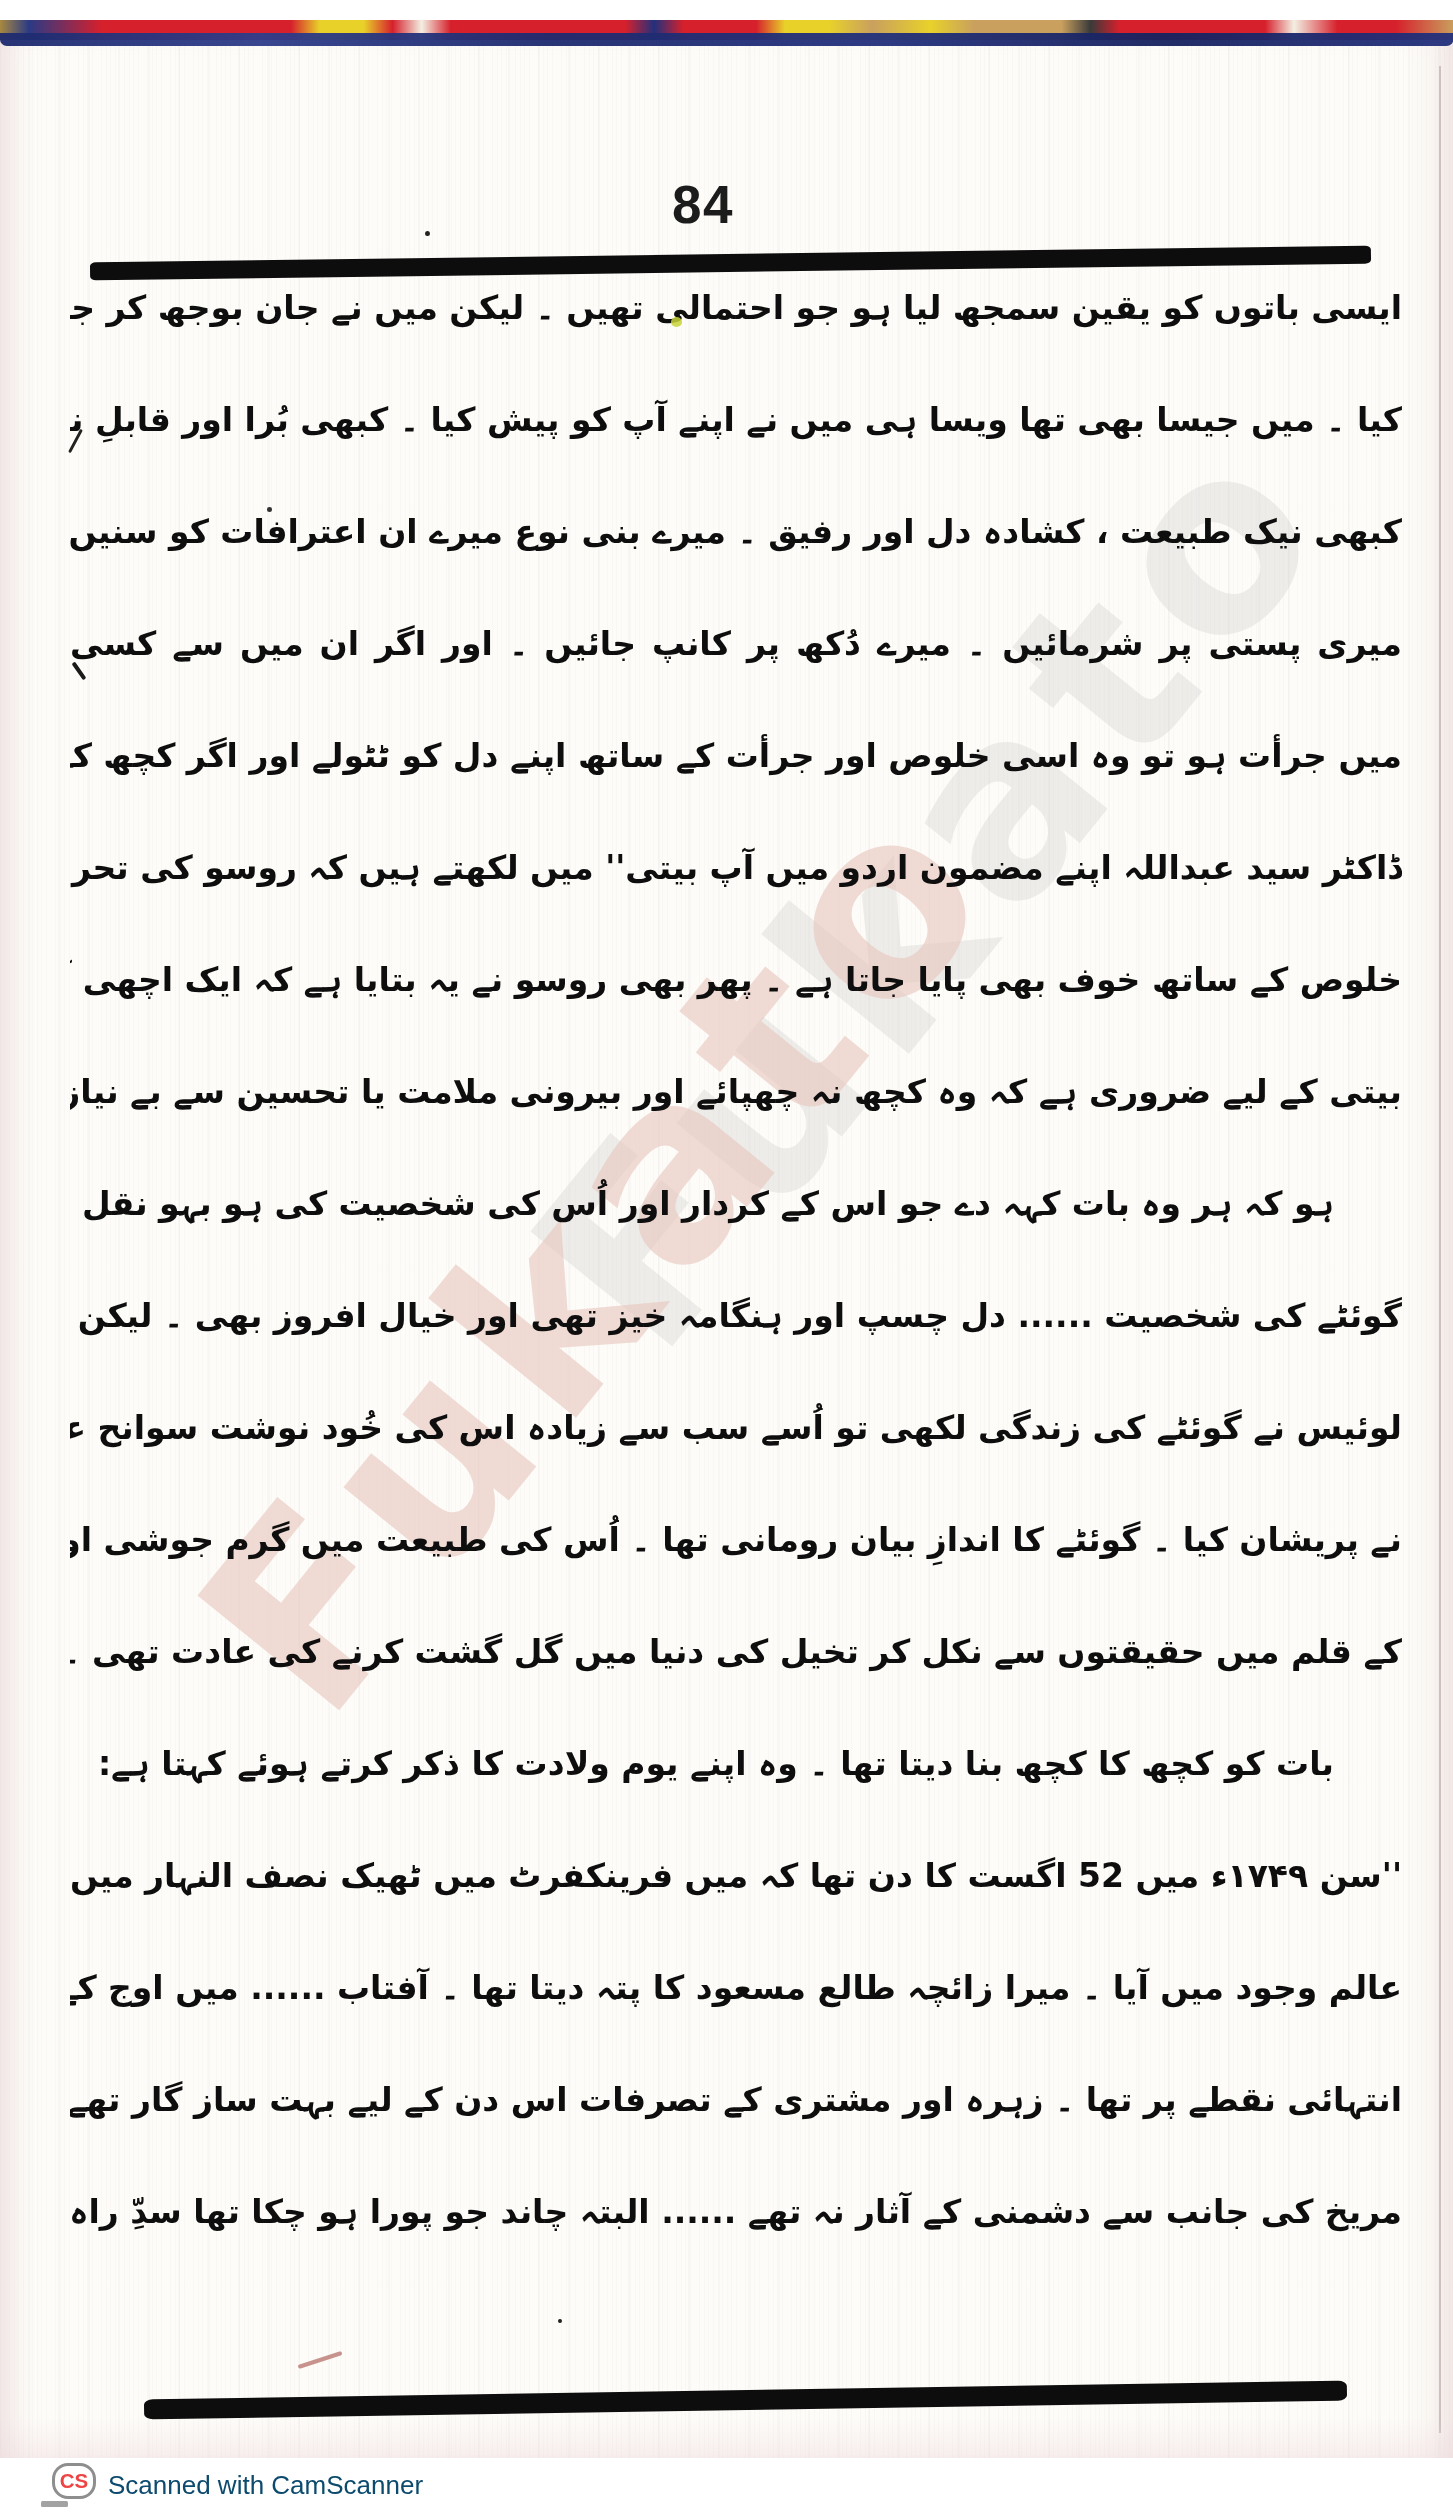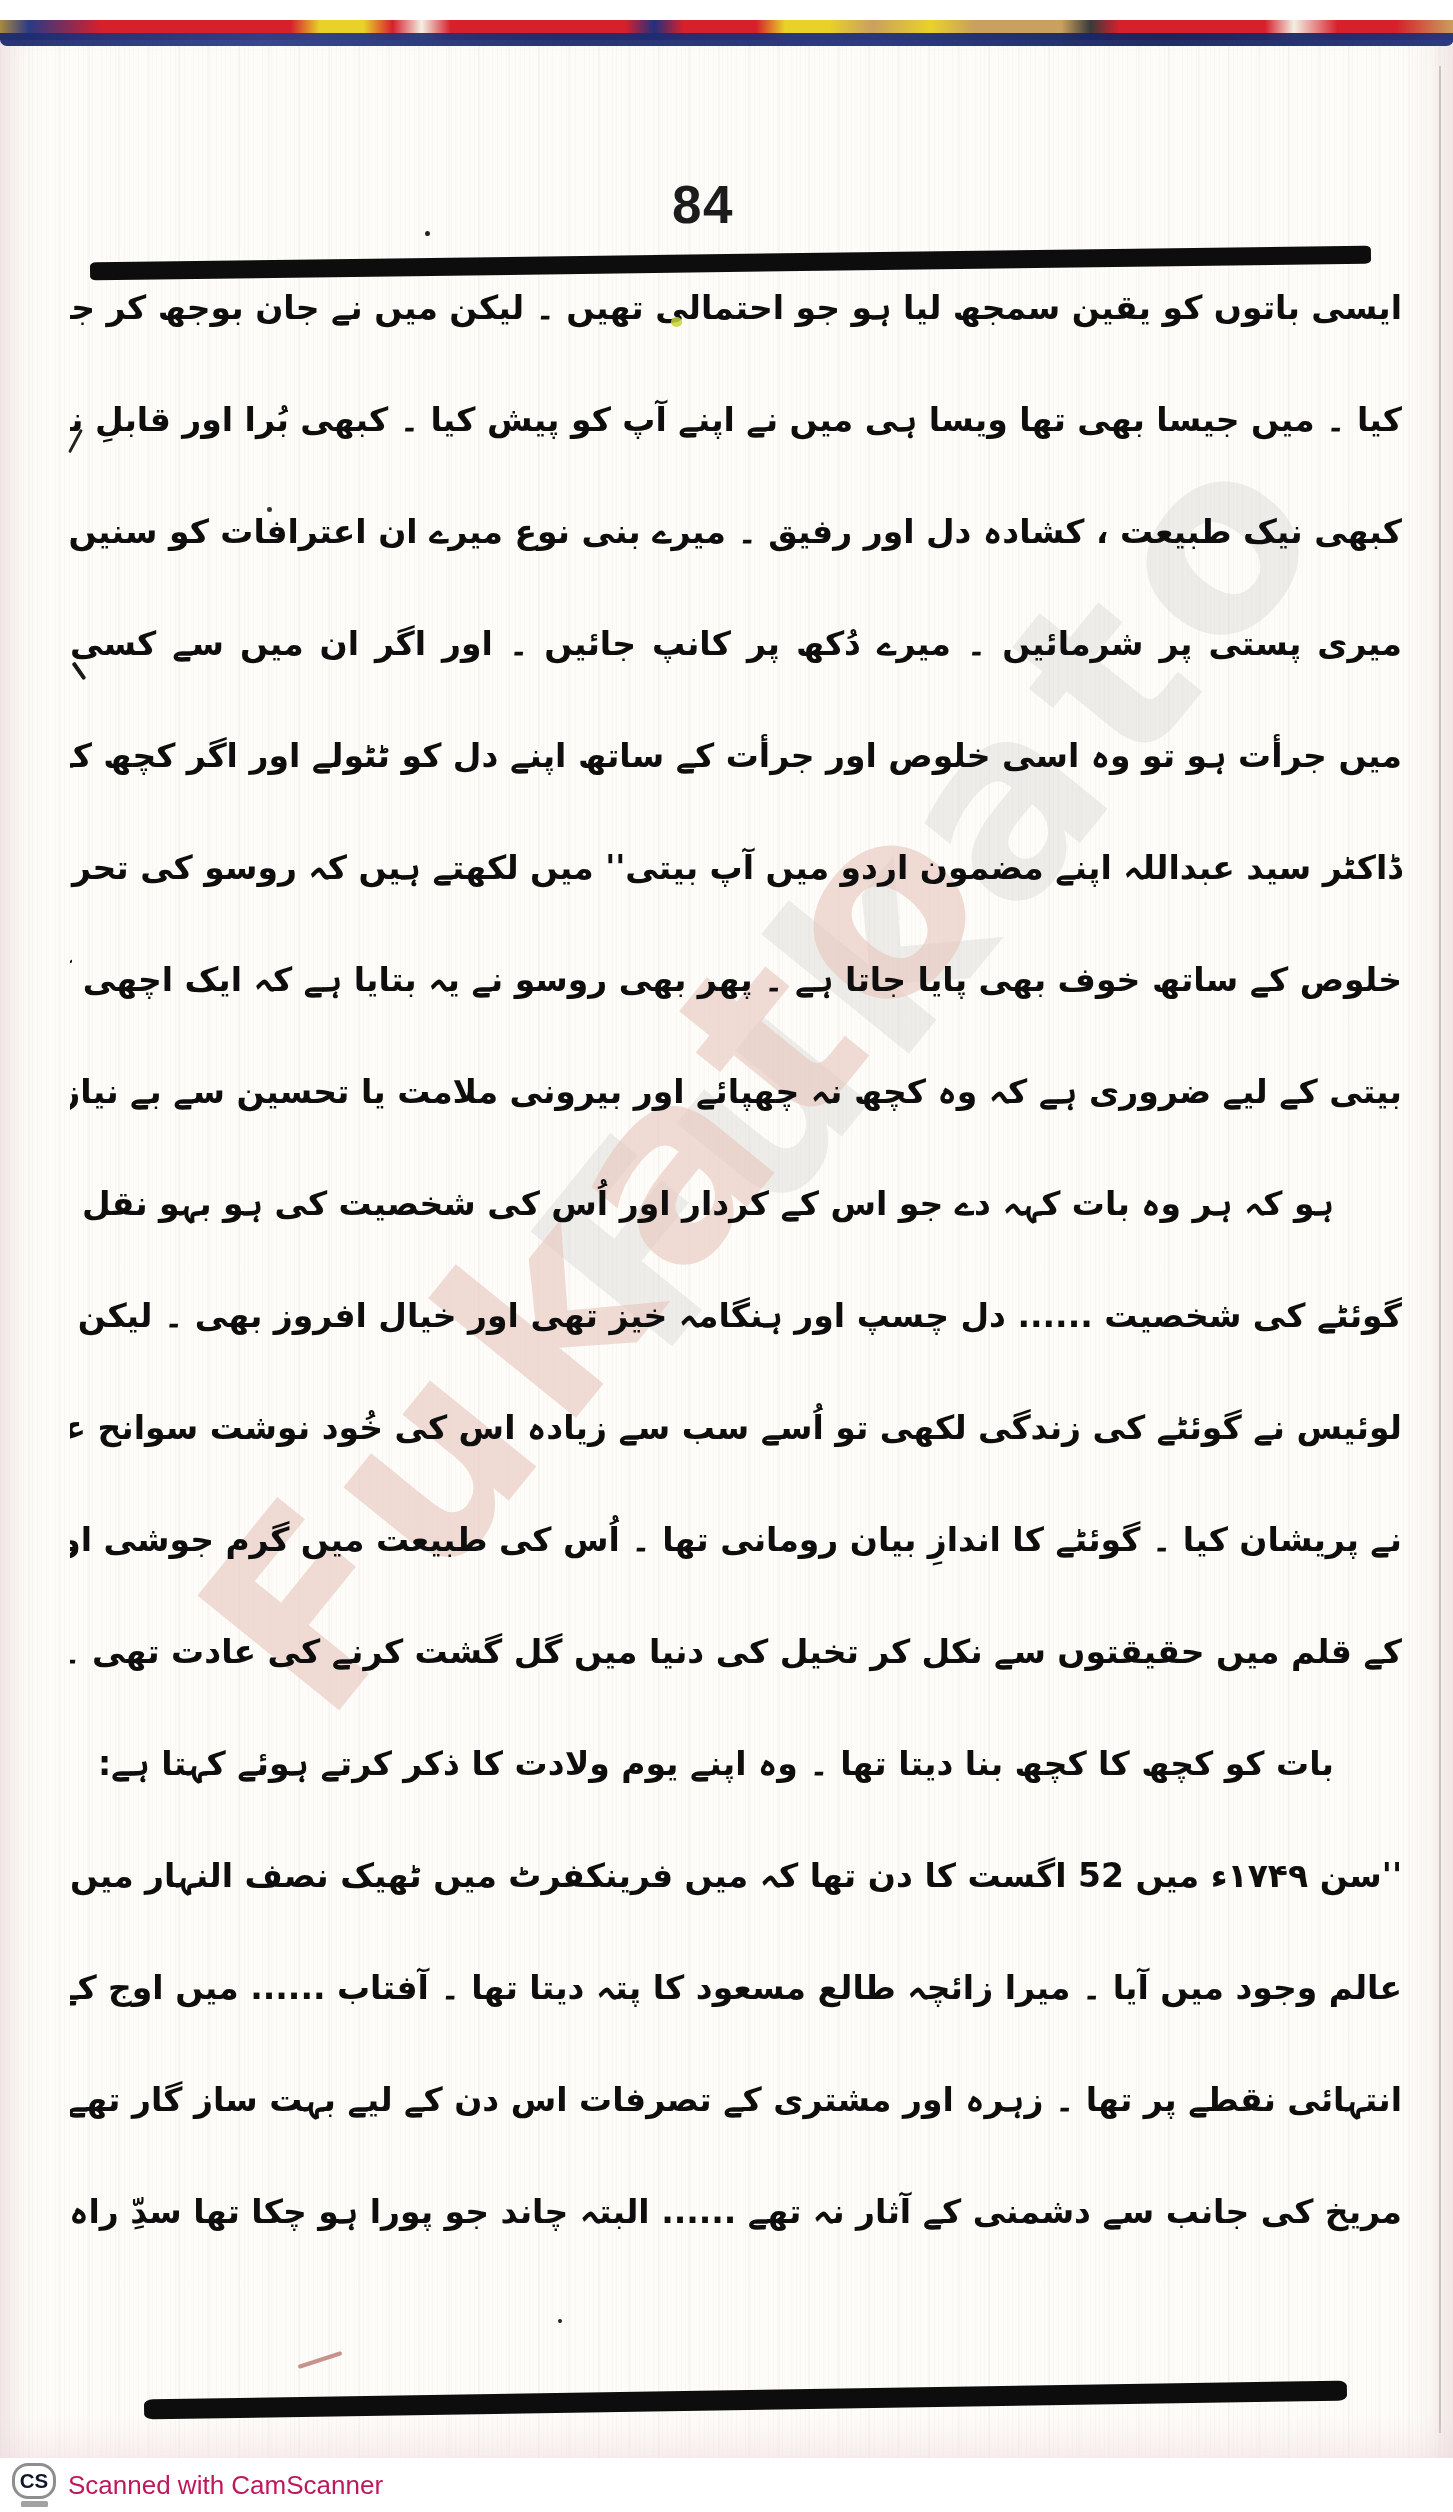--- a/index.html
+++ b/index.html
@@ -71,24 +71,24 @@
   
   .footer{
     position:absolute;left:0;top:2458px;width:1454px;height:54px;background:#ffffff;z-index:5;
     display:flex;align-items:center;gap:12px;padding-left:12px;box-sizing:border-box;
     font-family:"Liberation Sans",sans-serif;
   }
   .cs-logo{display:flex;flex-direction:column;align-items:center;}
   .cs-box{
     width:38px;height:30px;border:3.8px solid #8e8e8e;border-radius:16px;
     display:flex;align-items:center;justify-content:center;
-    font-size:20.5px;font-weight:700;color:#0f172a;letter-spacing:0px;background:#fff;
+    font-size:20.5px;font-weight:700;color:#ef4444;letter-spacing:0px;background:#fff;margin-left:40px;
   }
   .cs-base{width:27px;height:6px;background:#a2a2a2;border-radius:1.5px;margin-top:2.3px;}
-  .footer-text{font-size:26px;color:#be185d;font-weight:400;}
+  .footer-text{font-size:26px;color:#0c4a6e;font-weight:400;}
 </style>
 </head>
 <body>
 
 <div class="scan">
 
   <div class="book-edge-top"></div>
   <div class="book-edge-navy"></div>
 
   <div class="page-number">84</div>

